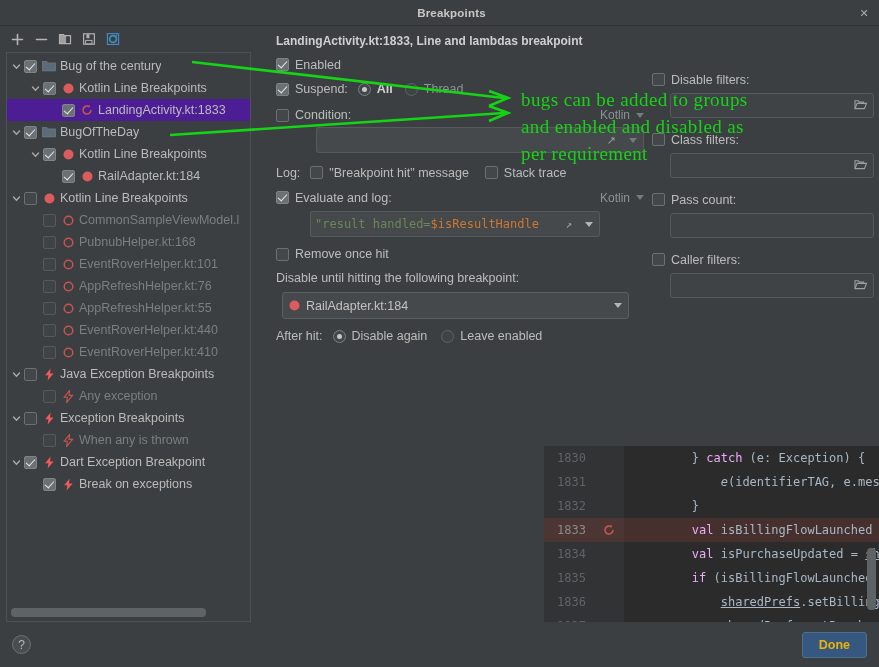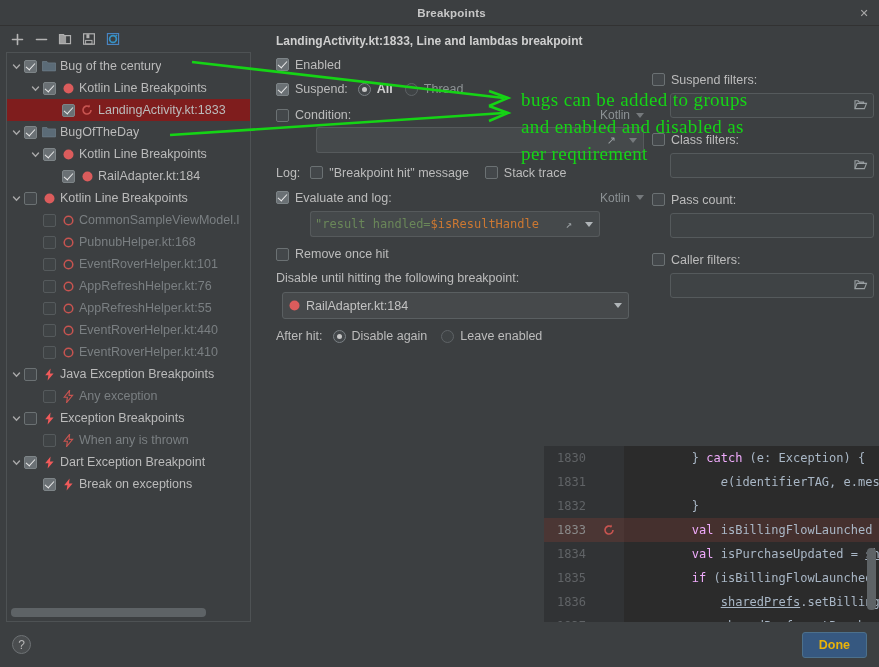--- a/index.html
+++ b/index.html
@@ -72,21 +72,21 @@
     flex: 1 1 auto; margin: 0 16px 0 6px;
     background: #3c3f41; border: 1px solid #4e5254;
     position: relative; overflow: hidden;
   }
   .tree { padding-top: 2px; }
   .row {
     display: flex; align-items: center; height: 22px;
     white-space: nowrap; padding-left: 2px; cursor: default;
     font-size: 12.5px;
   }
-  .row.selected { background: #7f1d1d; }
+  .row.selected { background: #4c1d95; }
   .row .indent { flex: 0 0 auto; }
   .arrow {
     width: 15px; flex: 0 0 15px; display: flex; align-items: center; justify-content: center;
     color: #a0a0a0; cursor: pointer;
   }
   .arrow svg { display: block; }
   .arrow.empty { visibility: hidden; }
   .cb {
     width: 13px; height: 13px; flex: 0 0 13px;
     border: 1px solid #6b7173; background: #43474a; border-radius: 2px;
@@ -682,21 +682,21 @@
             <span class="ftext">Disable again</span>
             <div class="radio dim" style="margin-left:8px"></div>
             <span class="ftext">Leave enabled</span>
           </div>
         </div>
 
         <div class="col-right" id="filters-col">
             <div style="margin-bottom: 11px;">
               <div class="frow" style="height:21px">
                 <span class="chk"></span>
-                <span class="ftext">Suspend filters:</span>
+                <span class="ftext">Disable filters:</span>
               </div>
               <div class="filter-field">
                 <span style="flex:1 1 auto;color:#c3c3c3;font-size:12px"></span>
                 <span><svg width="14" height="11" viewBox="0 0 14 11">
                     <path d="M1 9.6 3.1 4.4h9.4L10.4 9.6z" fill="none" stroke="#9aa0a3" stroke-width="1.1"></path>
                     <path d="M1 9.6V1.8h3.3l1 1.3h4.3v1.3" fill="none" stroke="#9aa0a3" stroke-width="1.1"></path>
                   </svg></span>
               </div>
             </div>
             <div style="margin-bottom: 11px;">

